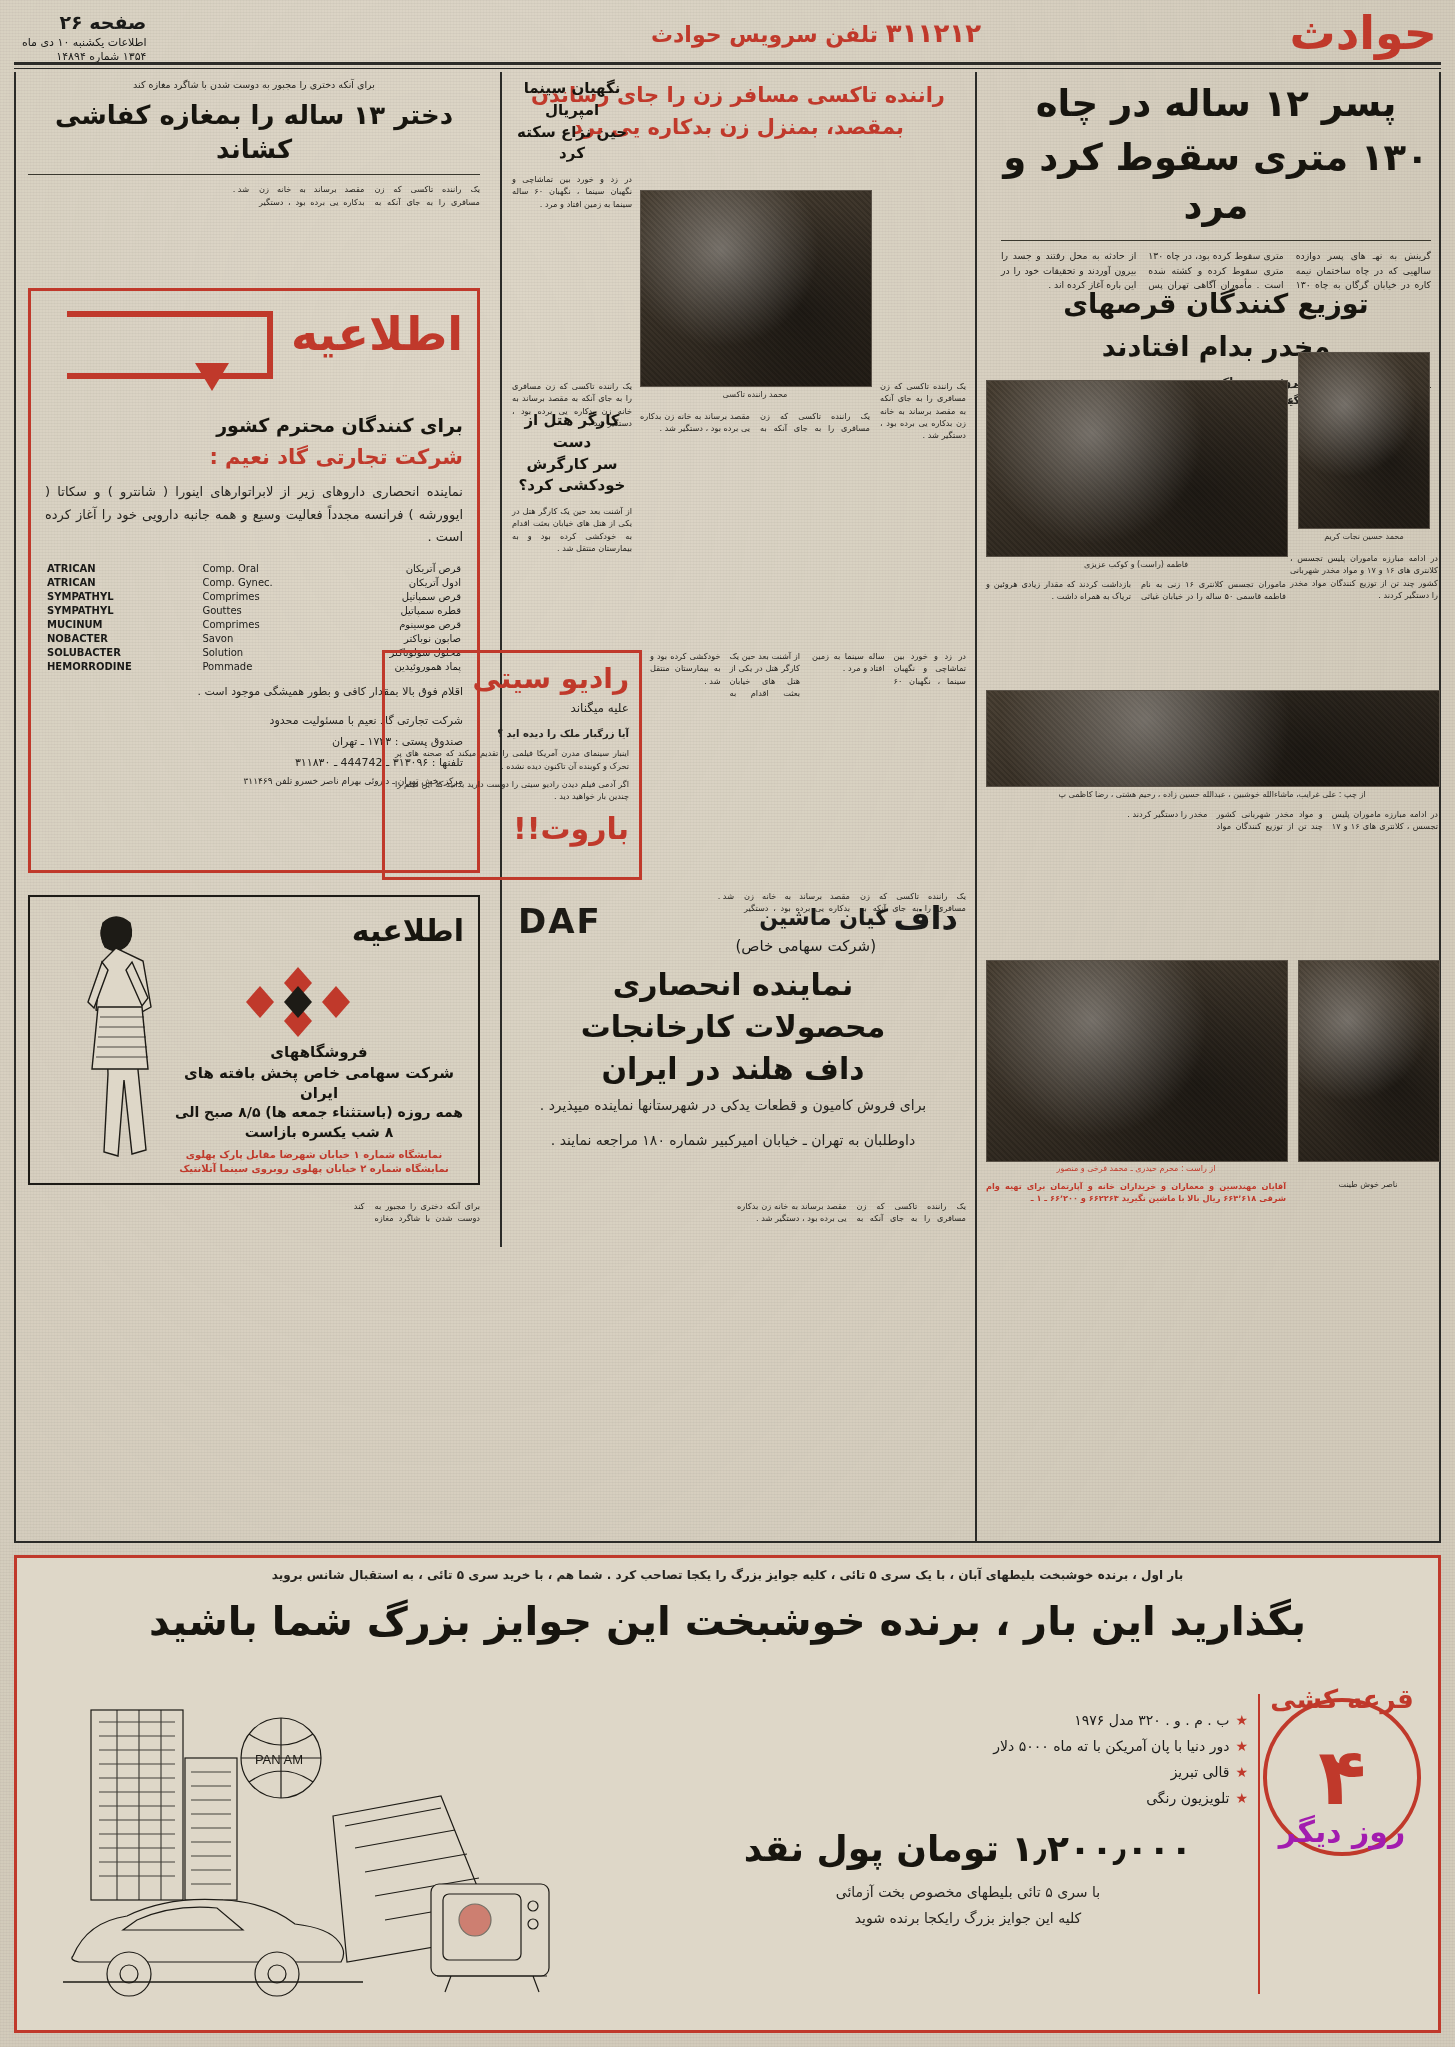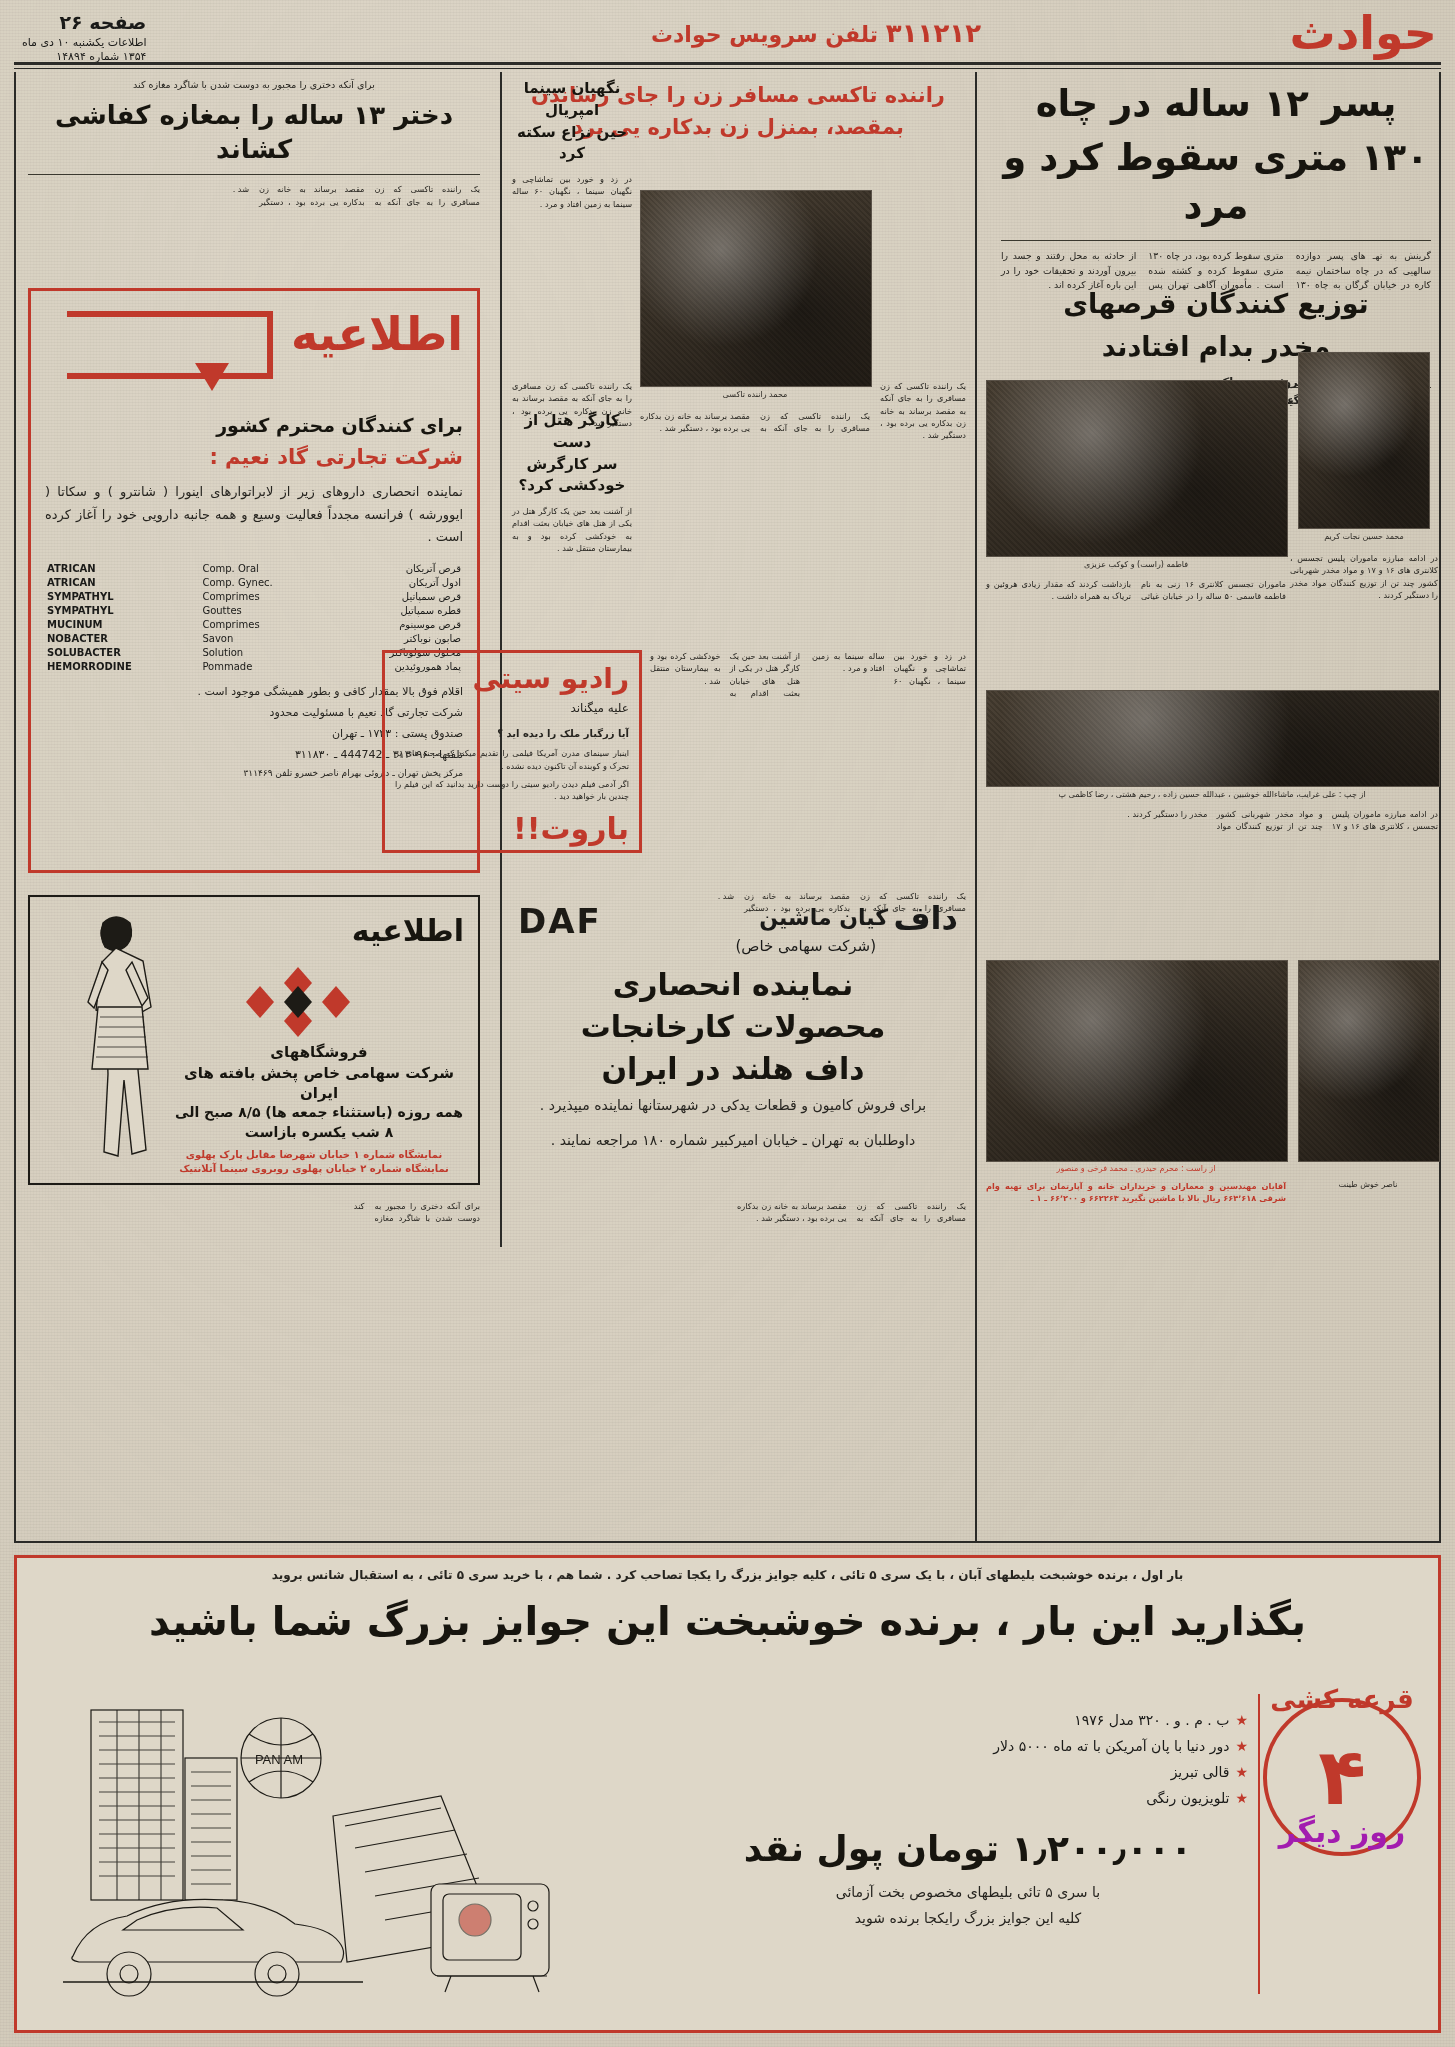--- a/index.html
+++ b/index.html
@@ -209,27 +209,27 @@
             <td class="fa">محلول سولوباکتر</td>
           </tr>
           <tr>
             <td style="font-weight: bold;">HEMORRODINE</td>
             <td>Pommade</td>
             <td class="fa">پماد هموروئیدین</td>
           </tr>
         </tbody>
     </table>
     <div class="col-text" style="font-size:11px;margin-top:10px;text-align:right;">اقلام فوق بالا بمقدار کافی و بطور همیشگی موجود است .</div>
-    <div class="col-text" style="font-size:11px;margin-top:4px;">شرکت تجارتی گاد نعیم با مسئولیت محدود</div>
+    <div class="col-text" style="font-size:11px;margin-top:12px;">شرکت تجارتی گاد نعیم با مسئولیت محدود</div>
     <div class="col-text" style="font-size:11px;margin-top:4px;text-align:right;">صندوق پستی : ۱۷۴۳ ـ تهران</div>
     <div class="col-text" style="font-size:11px;margin-top:4px;text-align:right;">تلفنها : ۳۱۳۰۹۶ ـ 444742 ـ ۳۱۱۸۳۰</div>
     <div class="col-text" style="font-size:9px;margin-top:4px;text-align:right;">مرکز پخش تهران ـ داروئی بهرام ناصر خسرو تلفن ۳۱۱۴۶۹</div>
   </div>
 
-  <div class="redbox" style="position:absolute;left:382px;top:650px;width:260px;height:203px;padding:8px 10px;">
+  <div class="redbox" style="position:absolute;left:382px;top:650px;width:260px;height:230px;padding:8px 10px;">
     <div class="headline red" style="font-size:28px;text-align:right;">رادیو سیتی</div>
     <div class="col-text" style="font-size:12px;text-align:right;margin-top:2px;">علیه میگناند</div>
     <div class="col-text" style="font-size:10px;text-align:right;margin-top:8px;font-weight:bold;">آیا زرگبار ملک را دیده اید ؟</div>
     <div class="col-text tiny" style="margin-top:6px;">اینبار سینمای مدرن آمریکا فیلمی را تقدیم میکند که صحنه های پر تحرک و کوبنده آن تاکنون دیده نشده .</div>
     <div class="col-text tiny" style="margin-top:6px;">اگر آدمی فیلم دیدن رادیو سیتی را دوست دارید بدانید که این فیلم را چندین بار خواهید دید .</div>
     <div class="headline red" style="font-size:30px;text-align:right;margin-top:6px;">باروت!!</div>
   </div>
 
   <div class="col-text tiny" style="position:absolute;left:650px;top:650px;width:150px;height:240px;column-count:2;column-gap:9px;">از آشنت بعد حین یک کارگر هتل در یکی از هتل های خیابان بعثت اقدام به خودکشی کرده بود و به بیمارستان منتقل شد .</div>
   <div class="col-text tiny" style="position:absolute;left:812px;top:650px;width:154px;height:240px;column-count:2;column-gap:9px;">در زد و خورد بین تماشاچی و نگهبان سینما ، نگهبان ۶۰ ساله سینما به زمین افتاد و مرد .</div>

